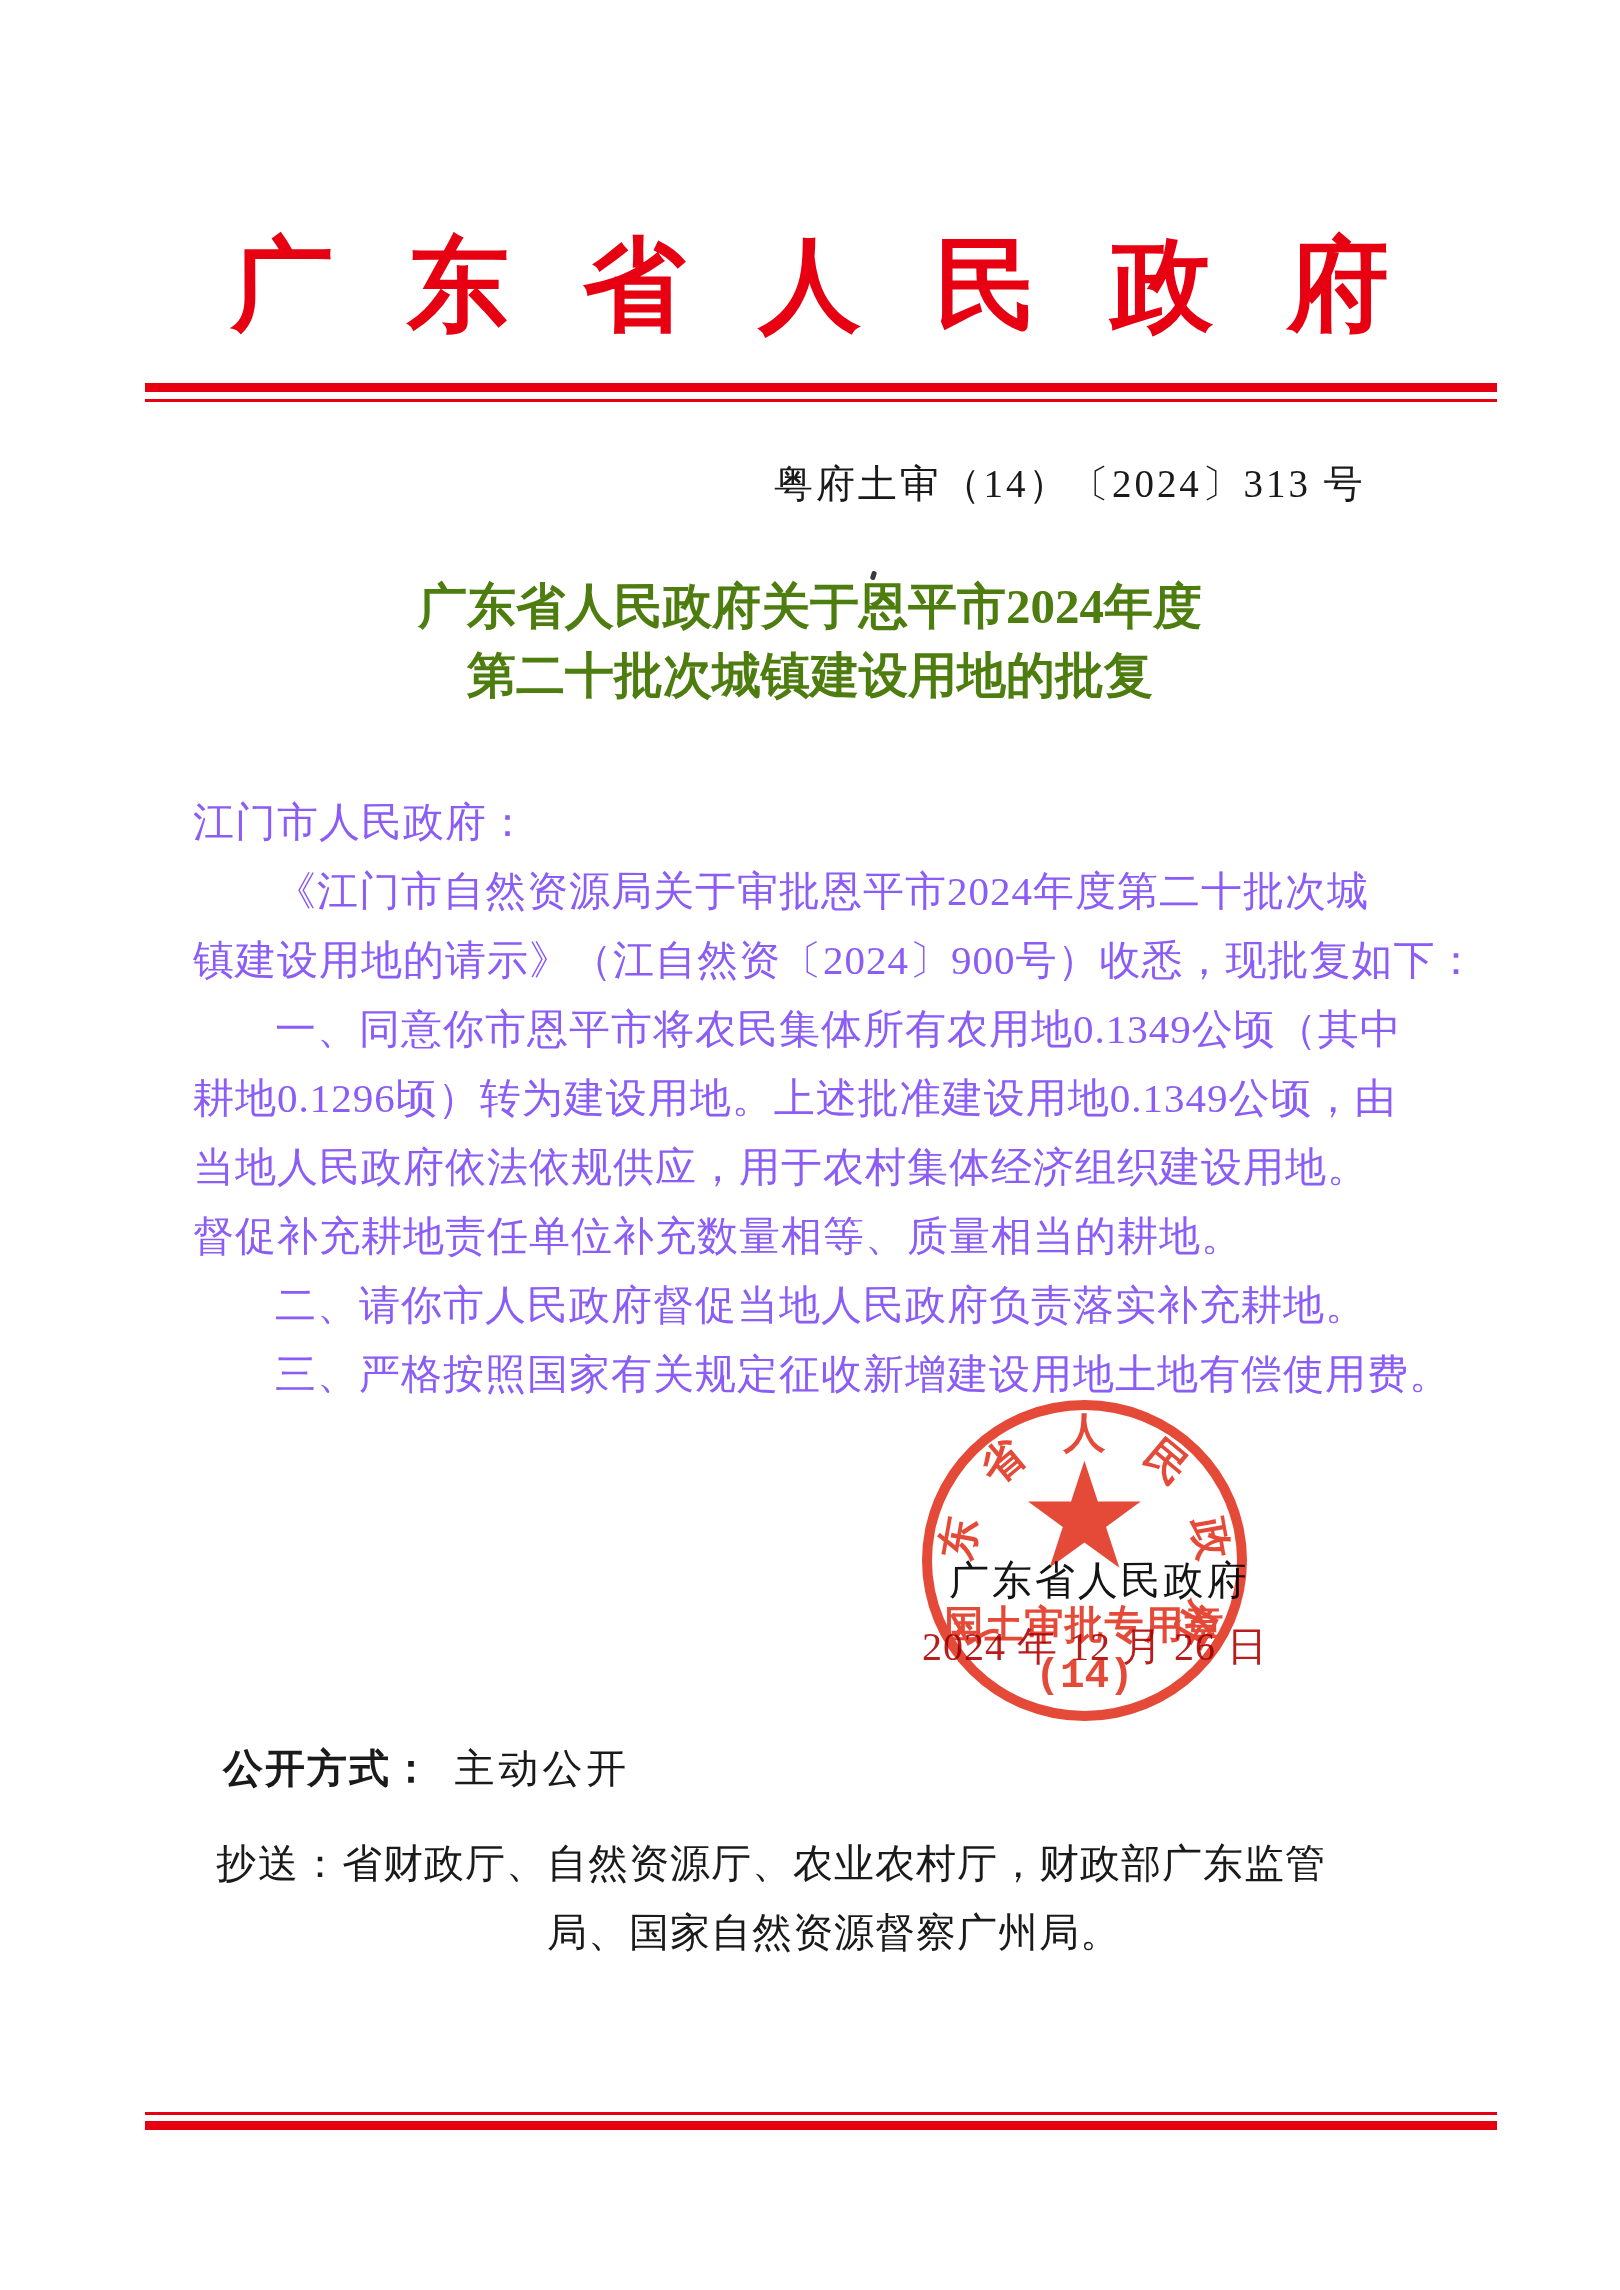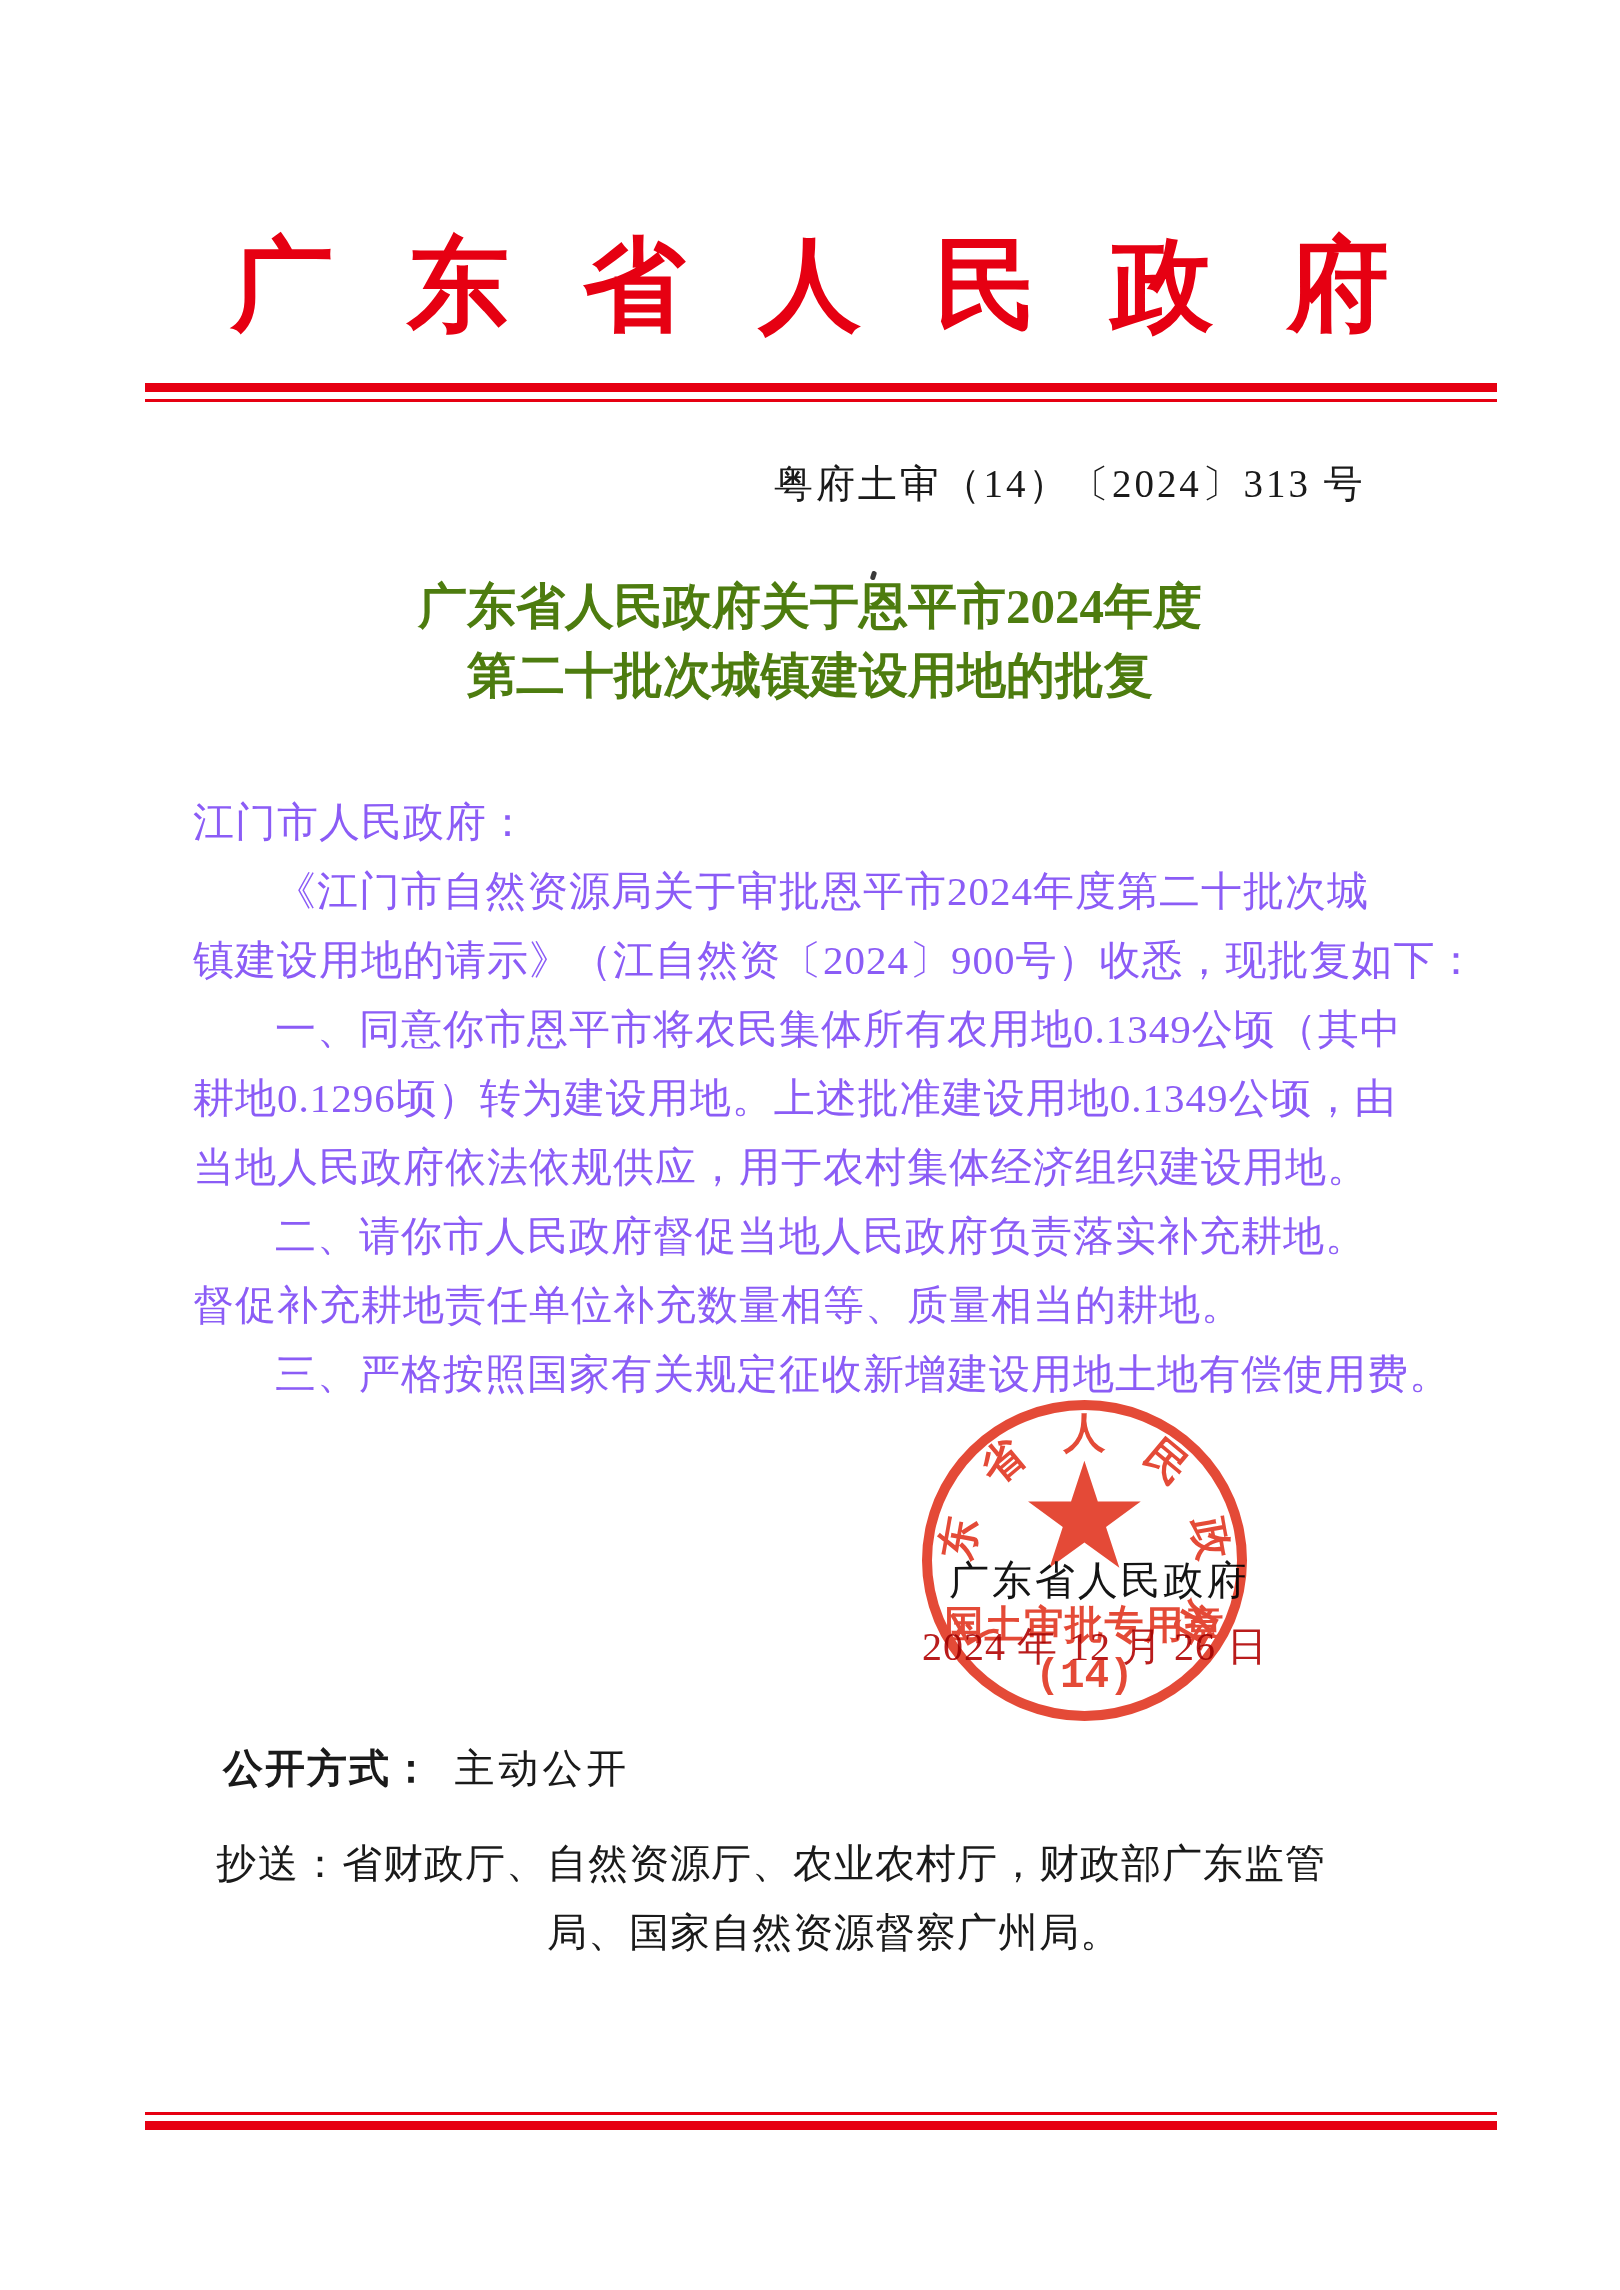--- a/index.html
+++ b/index.html
@@ -133,22 +133,22 @@
     <div>第二十批次城镇建设用地的批复</div>
   </div>
 
   <div class="body-text">
     <div class="line">江门市人民政府：</div>
     <div class="line indent">《江门市自然资源局关于审批恩平市2024年度第二十批次城</div>
     <div class="line">镇建设用地的请示》（江自然资〔2024〕900号）收悉，现批复如下：</div>
     <div class="line indent">一、同意你市恩平市将农民集体所有农用地0.1349公顷（其中</div>
     <div class="line">耕地0.1296顷）转为建设用地。上述批准建设用地0.1349公顷，由</div>
     <div class="line">当地人民政府依法依规供应，用于农村集体经济组织建设用地。</div>
+    <div class="line">督促补充耕地责任单位补充数量相等、质量相当的耕地。</div>
     <div class="line indent">二、请你市人民政府督促当地人民政府负责落实补充耕地。</div>
-    <div class="line">督促补充耕地责任单位补充数量相等、质量相当的耕地。</div>
     <div class="line indent">三、严格按照国家有关规定征收新增建设用地土地有偿使用费。</div>
   </div>
 
   <div class="sig-name">广东省人民政府</div>
   <div class="sig-date">2024 年 12 月 26 日</div>
 
   <div class="seal">
     <div class="seal-ring"></div>
     <div class="seal-arc">
       <span>广</span>

